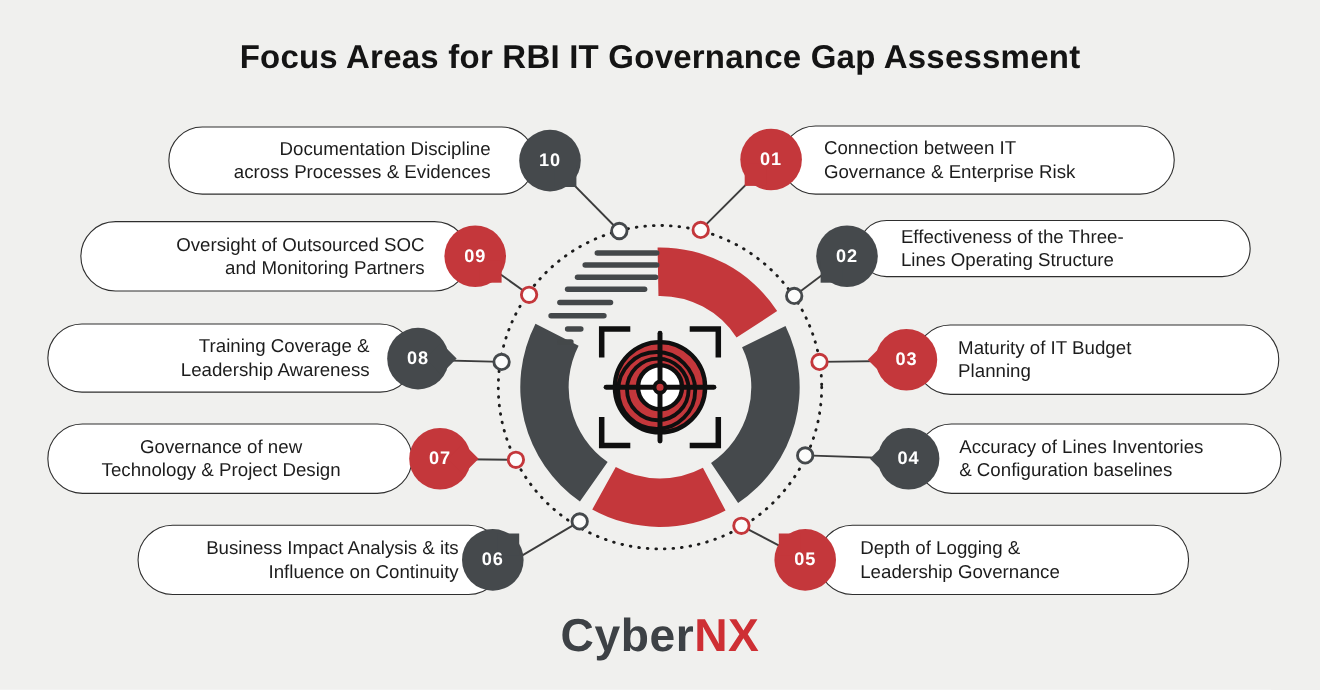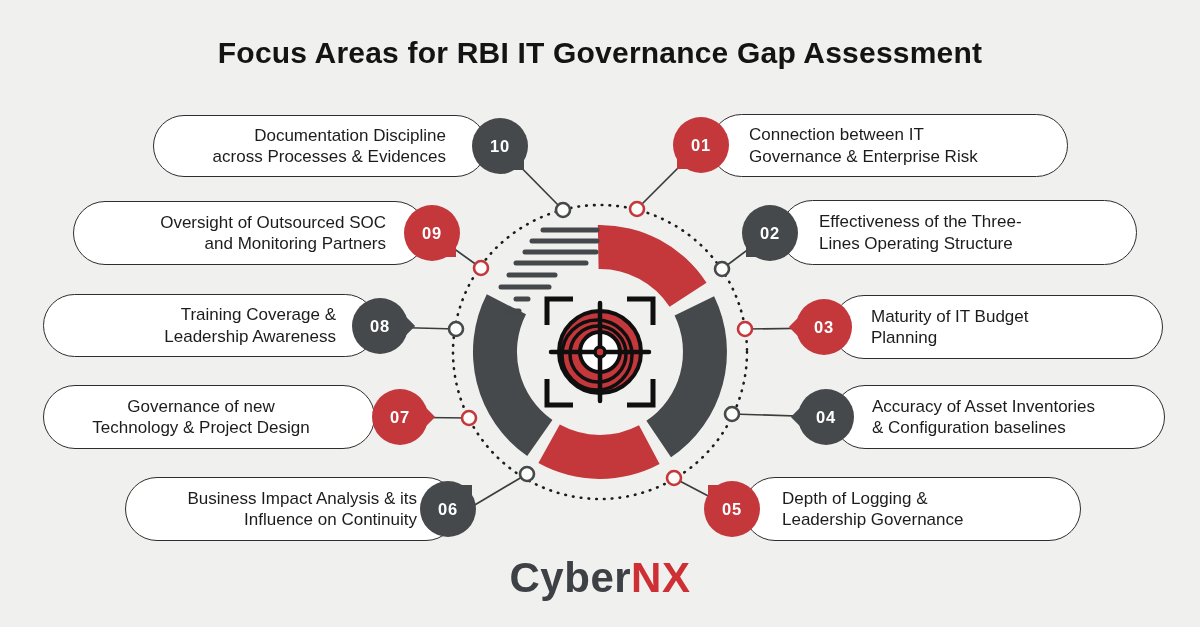--- a/index.html
+++ b/index.html
@@ -37,21 +37,21 @@
   .tail-e::after{left:39px;top:18px;transform:rotate(45deg);}
   .tail-w::after{left:-3px;top:18px;transform:rotate(45deg);}
 
   
   .p10{left:153px;top:115px;width:334px;height:62px;}
   .p09{left:73px; top:201px;width:354px;height:64px;}
   .p08{left:43px; top:294px;width:334px;height:63px;}
   .p07{left:43px; top:385px;width:332px;height:64px;align-items:center;}
   .p06{left:125px;top:477px;width:333px;height:64px;}
   .p01{left:710px;top:114px;width:358px;height:63px;}
-  .p02{left:780px;top:200px;width:357px;height:65px;}
+  .p02{left:780px;top:200px;width:357px;height:52px;}
   .p03{left:832px;top:295px;width:331px;height:64px;}
   .p04{left:833px;top:385px;width:332px;height:64px;}
   .p05{left:743px;top:477px;width:338px;height:64px;}
   
   .b10{left:472px;top:118px;}
   .b09{left:404px;top:205px;}
   .b08{left:352px;top:298px;}
   .b07{left:372px;top:389px;}
   .b06{left:420px;top:481px;}
   .b01{left:673px;top:117px;}
@@ -223,21 +223,21 @@
       <span>Planning</span>
     </div>
     <div class="bubble red tail-w b03">
       <span>03</span>
     </div>
   </div>
 
   
   <div class="item">
     <div class="pill align-l p04">
-      <span>Accuracy of Asset Inventories</span>
+      <span>Accuracy of Lines Inventories</span>
       <span>&amp; Configuration baselines</span>
     </div>
     <div class="bubble dark tail-w b04">
       <span>04</span>
     </div>
   </div>
 
   
   <div class="item">
     <div class="pill align-l p05">

